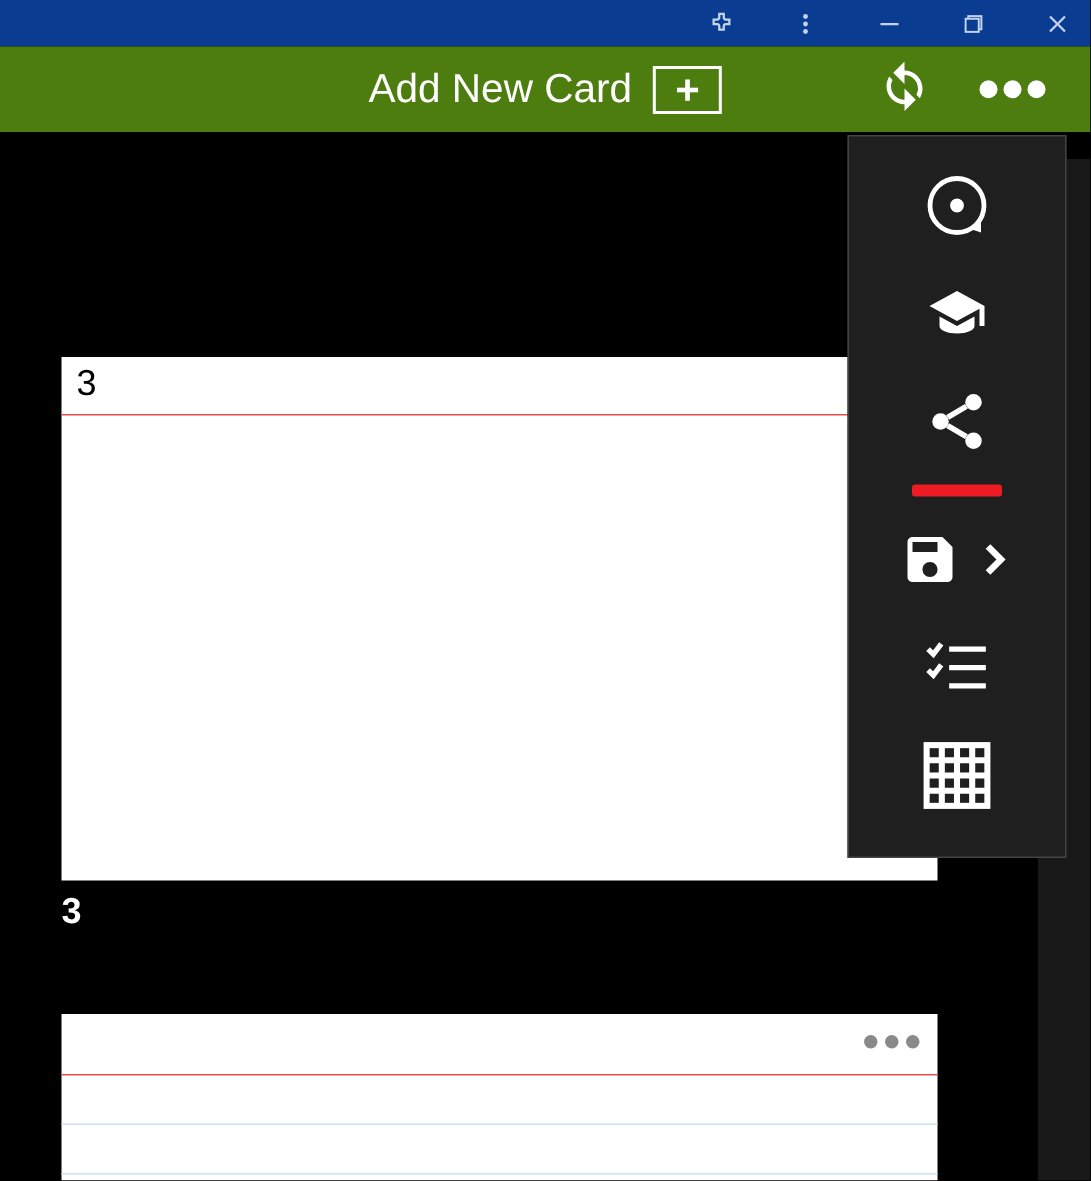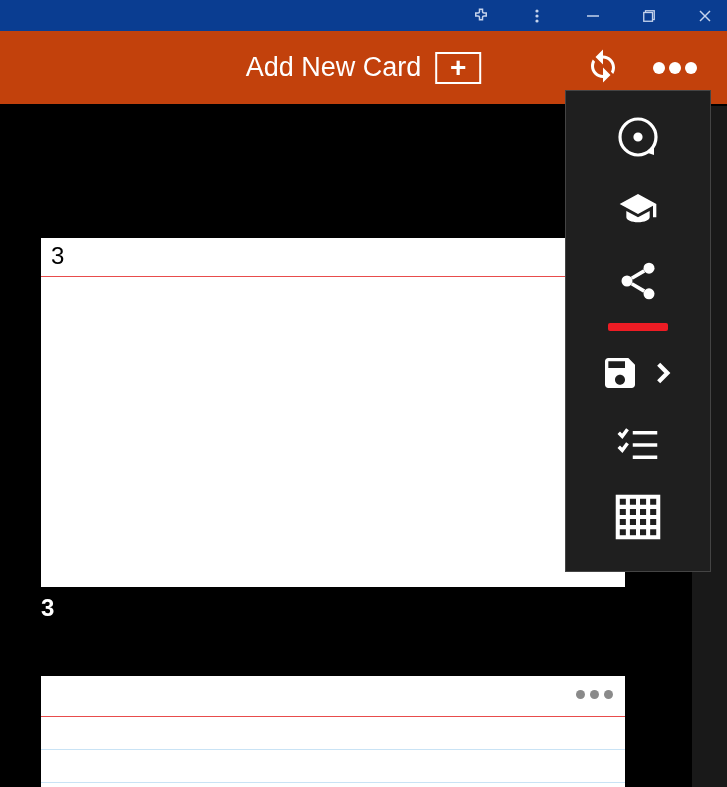--- a/index.html
+++ b/index.html
@@ -22,22 +22,22 @@
   }
   .titlebar .win-btn {
     width: 28px;
     height: 28px;
     display: flex;
     align-items: center;
     justify-content: center;
     color: #c5d3ec;
   }
   .app-header {
-    height: 73px;
-    background: #c2410c;
+    height: 57px;
+    background: #4d7c0f;
     display: flex;
     align-items: center;
     position: relative;
   }
   .header-center {
     position: absolute;
     left: 50%;
     top: 50%;
     transform: translate(-50%, -50%);
     display: flex;

